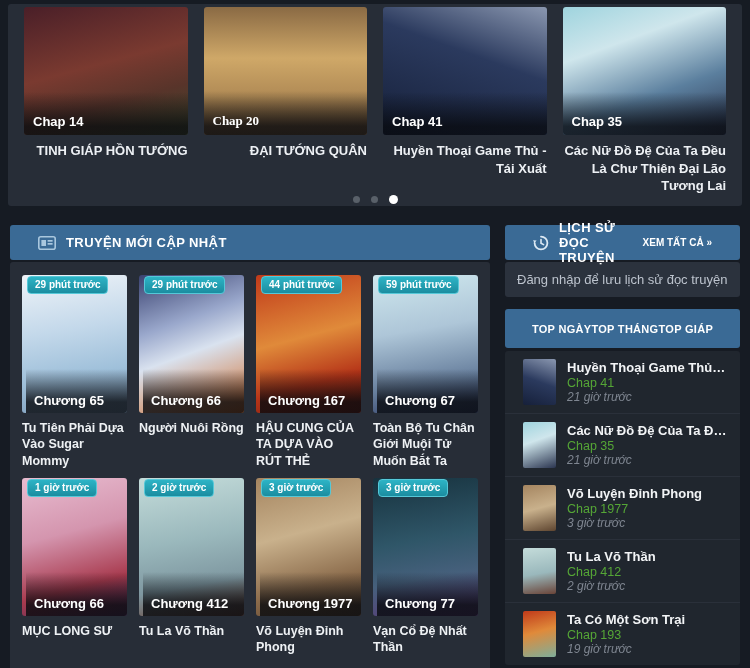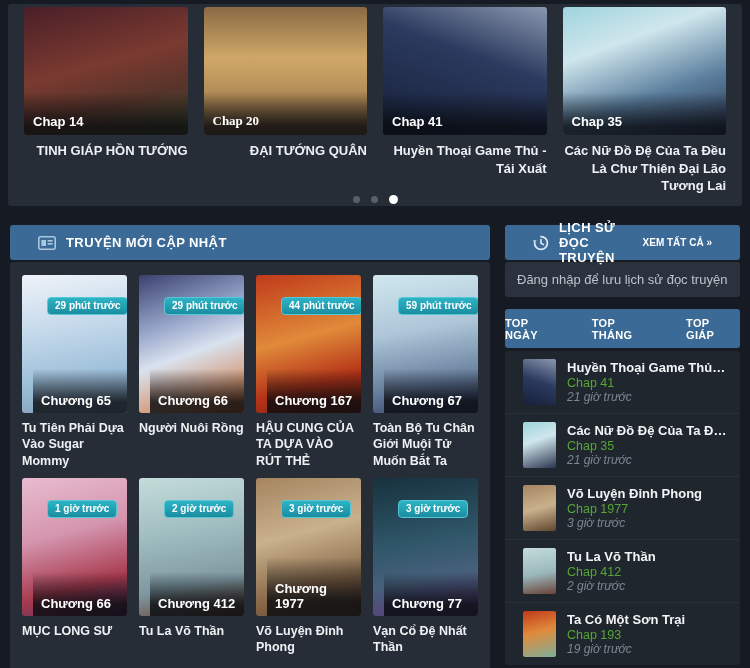--- a/index.html
+++ b/index.html
@@ -26,35 +26,35 @@
     padding:0 28px; color:#fff; margin-bottom:2px; }
   .bar-title { font-size:13px; font-weight:bold; letter-spacing:.4px; }
   .bar .icon { display:flex; align-items:center; margin-right:10px; }
 
   
   .left-col { position:absolute; left:10px; top:225px; width:480px; }
   .grid-panel { background:#272d37; border-radius:3px; padding:13px 12px 14px; }
   .comics-grid { display:grid; grid-template-columns:repeat(4,1fr); column-gap:12px; row-gap:9px; }
   .comic-card { cursor:pointer; }
   .comic-cover { position:relative; height:138px; border-radius:3px; overflow:hidden; background:#444; }
-  .time-badge { position:absolute; left:5px; top:22px; padding:2px 7px 3px; border-radius:4px;
+  .time-badge { position:absolute; left:5px; top:1px; padding:2px 7px 3px; border-radius:4px;
     background:linear-gradient(180deg,#2db4c6 0%,#1b8da0 100%);
-    border:1px solid #55c8d8; color:#fff; font-size:10px; font-weight:bold; white-space:nowrap;margin-left:20px; }
-  .chapter-overlay { position:absolute; left:11px; right:0; bottom:0; padding:24px 8px 5px;
+    border:1px solid #55c8d8; color:#fff; font-size:10px; font-weight:bold; white-space:nowrap; }
+  .chapter-overlay { position:absolute; left:4px; right:0; bottom:0; padding:24px 8px 5px;
     background:linear-gradient(180deg, rgba(0,0,0,0) 0%, rgba(8,10,14,0.82) 75%);
     color:#fff; font-size:13px; font-weight:bold; }
   .comic-title { margin-top:7px; min-height:33px; color:#eef1f4;
     font-size:12.5px; font-weight:bold; line-height:1.3; }
 
   
   .right-col { position:absolute; left:505px; top:225px; width:235px; }
   .view-all { margin-left:auto; font-size:10px; font-weight:bold; color:#fff; cursor:pointer; white-space:nowrap; }
   .login-note { background:#2b323d; border-radius:3px; padding:10px 12px; color:#bcc3cd; font-size:13px; margin-bottom:12px; }
   .top-tabs { height:39px; background:#3a6a95; border-radius:3px; display:flex; align-items:center;
-    justify-content:center; margin-bottom:3px;gap:28px; }
+    justify-content:center; margin-bottom:3px; }
   .top-tab { color:#fff; font-size:11px; font-weight:bold; cursor:pointer; letter-spacing:.3px; }
   .top-list { background:#20262e; border-radius:3px; }
   .top-item { display:flex; gap:11px; padding:8px 10px 8px 18px; cursor:pointer; border-bottom:1px solid #2a303a; }
   .top-item:last-child { border-bottom:none; }
   .thumb { width:33px; height:46px; border-radius:2px; flex:none; background:#555; }
   .top-info { min-width:0; display:flex; flex-direction:column; justify-content:space-between; padding:1px 0; }
   .top-title { color:#f2f4f6; font-size:13px; font-weight:bold; white-space:nowrap; overflow:hidden;
     text-overflow:ellipsis; max-width:160px; }
   .top-chap { color:#55a636; font-size:12.5px; }
   .top-time { color:#7f8691; font-size:12px; font-style:italic; }

